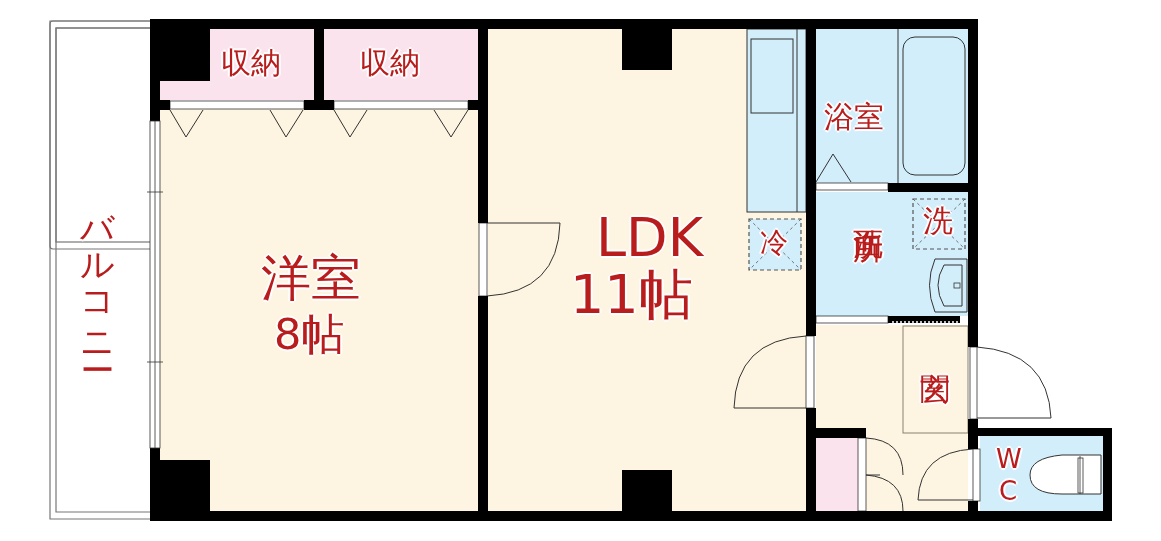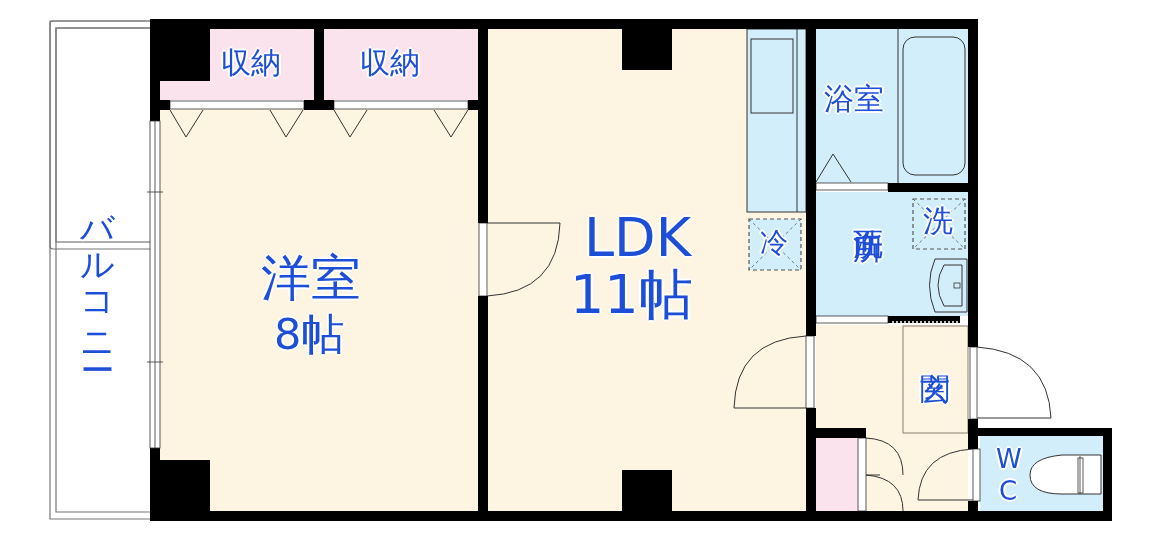--- a/index.html
+++ b/index.html
@@ -1,19 +1,19 @@
 <!DOCTYPE html>
 <html><head>
 <meta charset="utf-8">
 <style>
   html, body { margin: 0; padding: 0; background: #ffffff; }
   body { width: 1161px; height: 541px; position: relative; overflow: hidden;
          font-family: "DejaVu Sans", "Liberation Sans", sans-serif; }
   #plan { position: absolute; left: 0; top: 0; }
-  .lbl { position: absolute; color: #1d4ed8; line-height: 1;
+  .lbl { position: absolute; color: #b91c1c; line-height: 1;
          text-shadow: 0 0 3px #fff, 0 0 3px #fff, 2px 0 0 #fff, -2px 0 0 #fff, 0 2px 0 #fff, 0 -2px 0 #fff; }
   .vert { writing-mode: vertical-rl; text-orientation: upright; letter-spacing: 2px; }
 </style>
 </head>
 <body>
 
 <svg id="plan" width="1161" height="541" viewBox="0 0 1161 541" xmlns="http://www.w3.org/2000/svg">
 
   <g>
     <rect x="50" y="21" width="104" height="228" fill="#fff" stroke="#777" stroke-width="1.2" rx="3"></rect>
@@ -145,26 +145,26 @@
 </svg>
 
 <div class="lbl vert" style="left:81px; top:190px; font-size:34px;">バルコニー</div>
 
 <div class="lbl" style="left:221px; top:48px; font-size:30px;">収納</div>
 <div class="lbl" style="left:360px; top:48px; font-size:30px;">収納</div>
 
 <div class="lbl" style="left:261px; top:253px; font-size:50px;">洋室</div>
 <div class="lbl" style="left:274px; top:313px; font-size:43px;">8帖</div>
 
-<div class="lbl" style="left:584px; top:211px; font-size:54px;text-align:center;">LDK</div>
+<div class="lbl" style="left:596px; top:211px; font-size:54px;text-align:center;">LDK</div>
 <div class="lbl" style="left:570px; top:268px; font-size:54px;">11帖</div>
 
 <div class="lbl" style="left:760px; top:229px; font-size:28px;">冷</div>
 
-<div class="lbl" style="left:824px; top:84px; font-size:30px;">浴室</div>
+<div class="lbl" style="left:824px; top:102px; font-size:30px;">浴室</div>
 
 <div class="lbl vert" style="left:853px; top:205px; font-size:30px;">洗面所</div>
 <div class="lbl" style="left:923px; top:206px; font-size:30px;">洗</div>
 
 <div class="lbl vert" style="left:920px; top:349px; font-size:30px;">玄関</div>
 
 <div class="lbl" style="left:996px; top:446px; font-size:26px;">W</div>
 <div class="lbl" style="left:999px; top:478px; font-size:26px;">C</div>
 
 </body></html>

